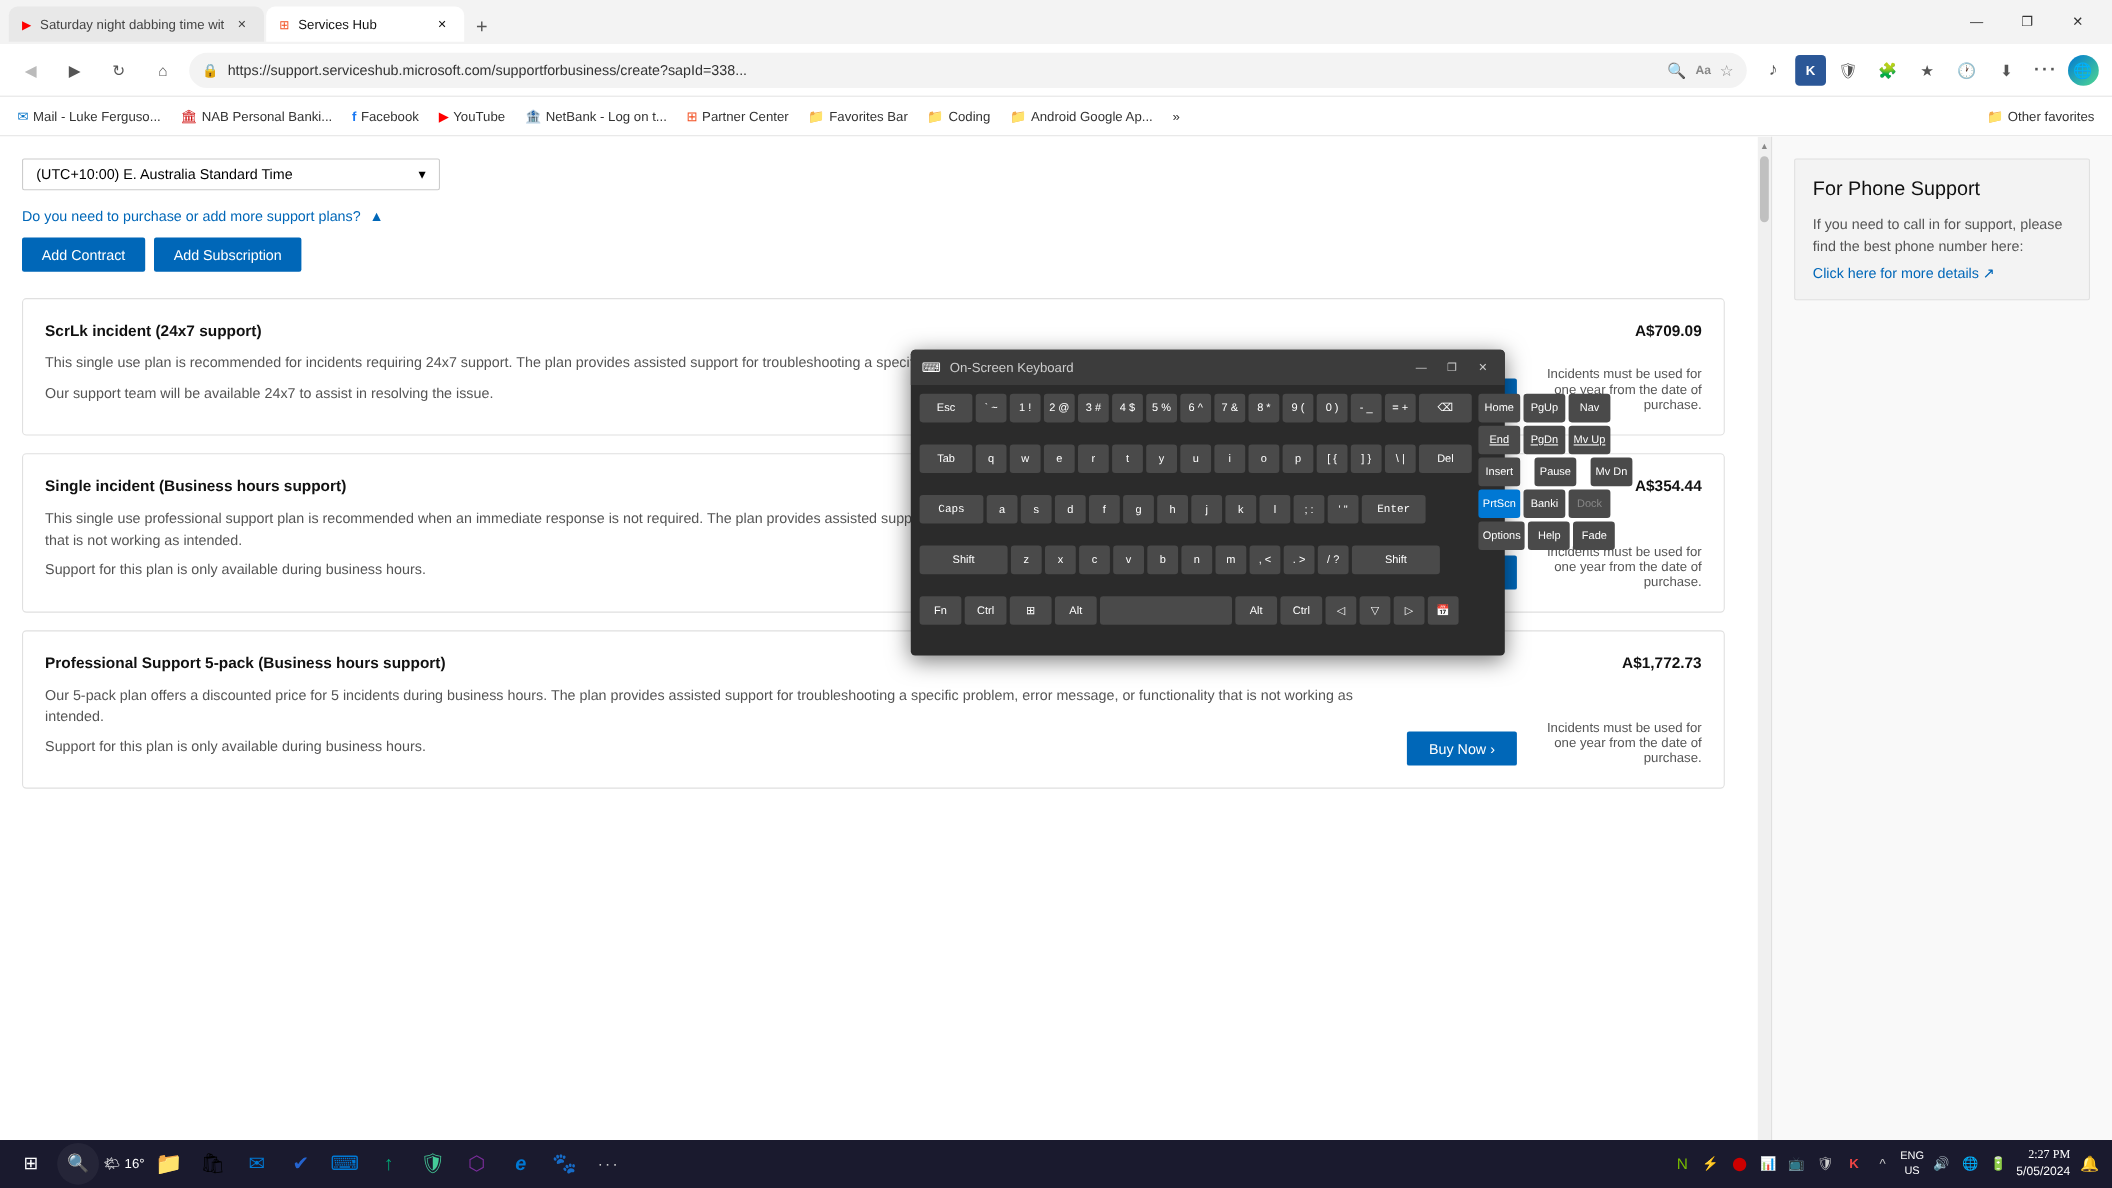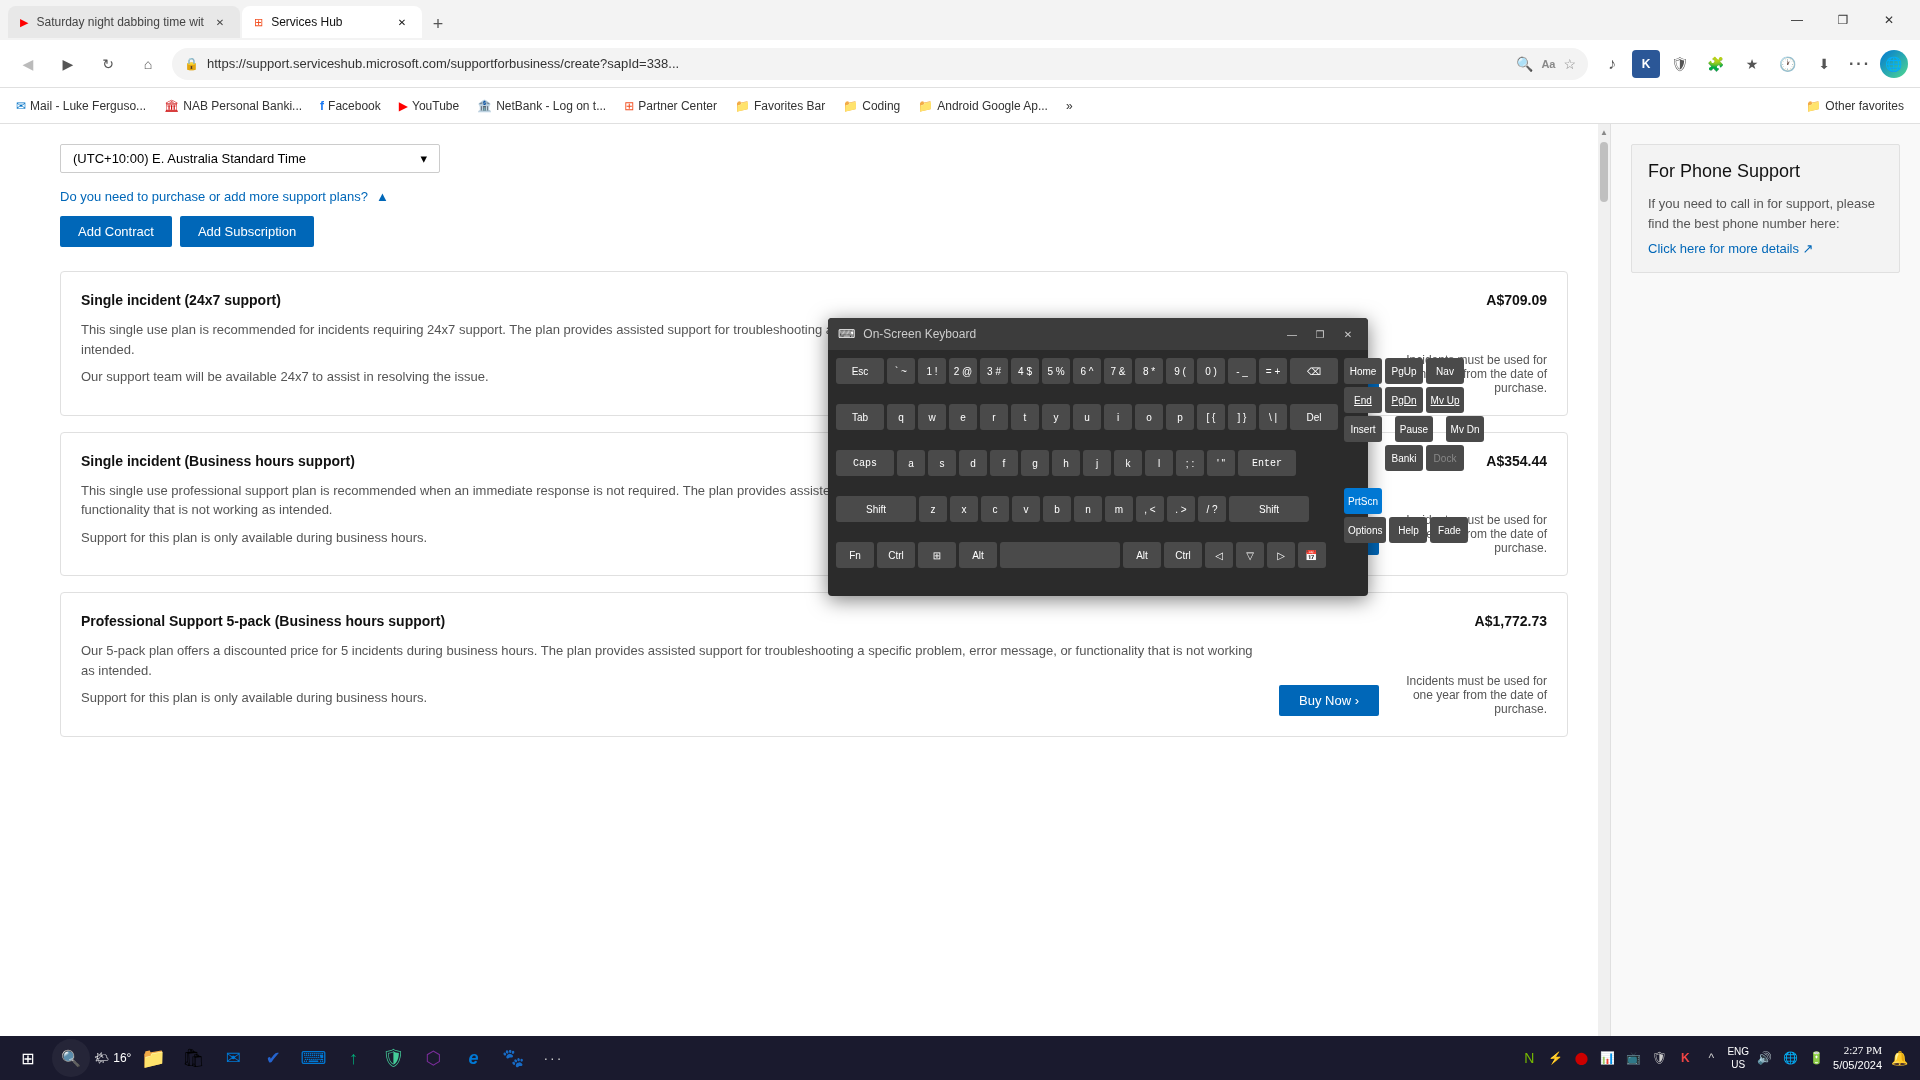--- a/index.html
+++ b/index.html
@@ -334,21 +334,21 @@
       color: #fff;
       cursor: pointer;
       min-width: 28px;
       height: 26px;
       padding: 0 4px;
       white-space: nowrap;
     }
     .osk-key.wide { min-width: 48px; }
     .osk-key.wider { min-width: 58px; font-family: Liberation Mono, monospace; }
     .osk-key.widest { min-width: 80px; }
-    .osk-key.highlighted { background: #0078d4; margin-top: 43px; }
+    .osk-key.highlighted { background: #0078d4; }
     .osk-key.medium { min-width: 38px; }
     .osk-keyboard-area {
       display: flex;
     }
     .osk-main-keys {
       flex: 1;
     }
 
     
     .taskbar {
@@ -502,22 +502,21 @@
     .main-page-area {
       flex: 1;
       display: flex;
       overflow: hidden;
       position: relative;
     }
 
     .page-scroll-area {
       flex: 1;
       overflow-y: auto;
-      padding: 20px 30px 20px 40px;
-      margin-left: 20px;
+      padding: 20px 30px 20px 20px;
     }
   </style>
 </head>
 <body>
 
 <div class="browser-window">
 
   <div class="browser-top">
     <div class="tab-and-title-row">
       <div class="tabs-container">
@@ -633,21 +632,21 @@
           <span>▲</span>
         </div>
 
         <div class="plan-buttons">
           <button class="btn-blue">Add Contract</button>
           <button class="btn-blue">Add Subscription</button>
         </div>
 
         <div class="plan-card">
           <div class="plan-card-header">
-            <span class="plan-title">Single incident (24x7 support)</span>
+            <span class="plan-title">ScrLk incident (24x7 support)</span>
             <span class="plan-price">A$709.09</span>
           </div>
           <div class="plan-body">
             <div class="plan-description">
               <p>This single use plan is recommended for incidents requiring 24x7 support. The plan provides assisted support for troubleshooting a specific problem, error message, or functionality that is not working as intended.</p>
               <p>Our support team will be available 24x7 to assist in resolving the issue.</p>
             </div>
             <div class="plan-actions">
               <button class="buy-now-btn">Buy Now ›</button>
               <span class="plan-note">Incidents must be used for one year from the date of purchase.</span>

